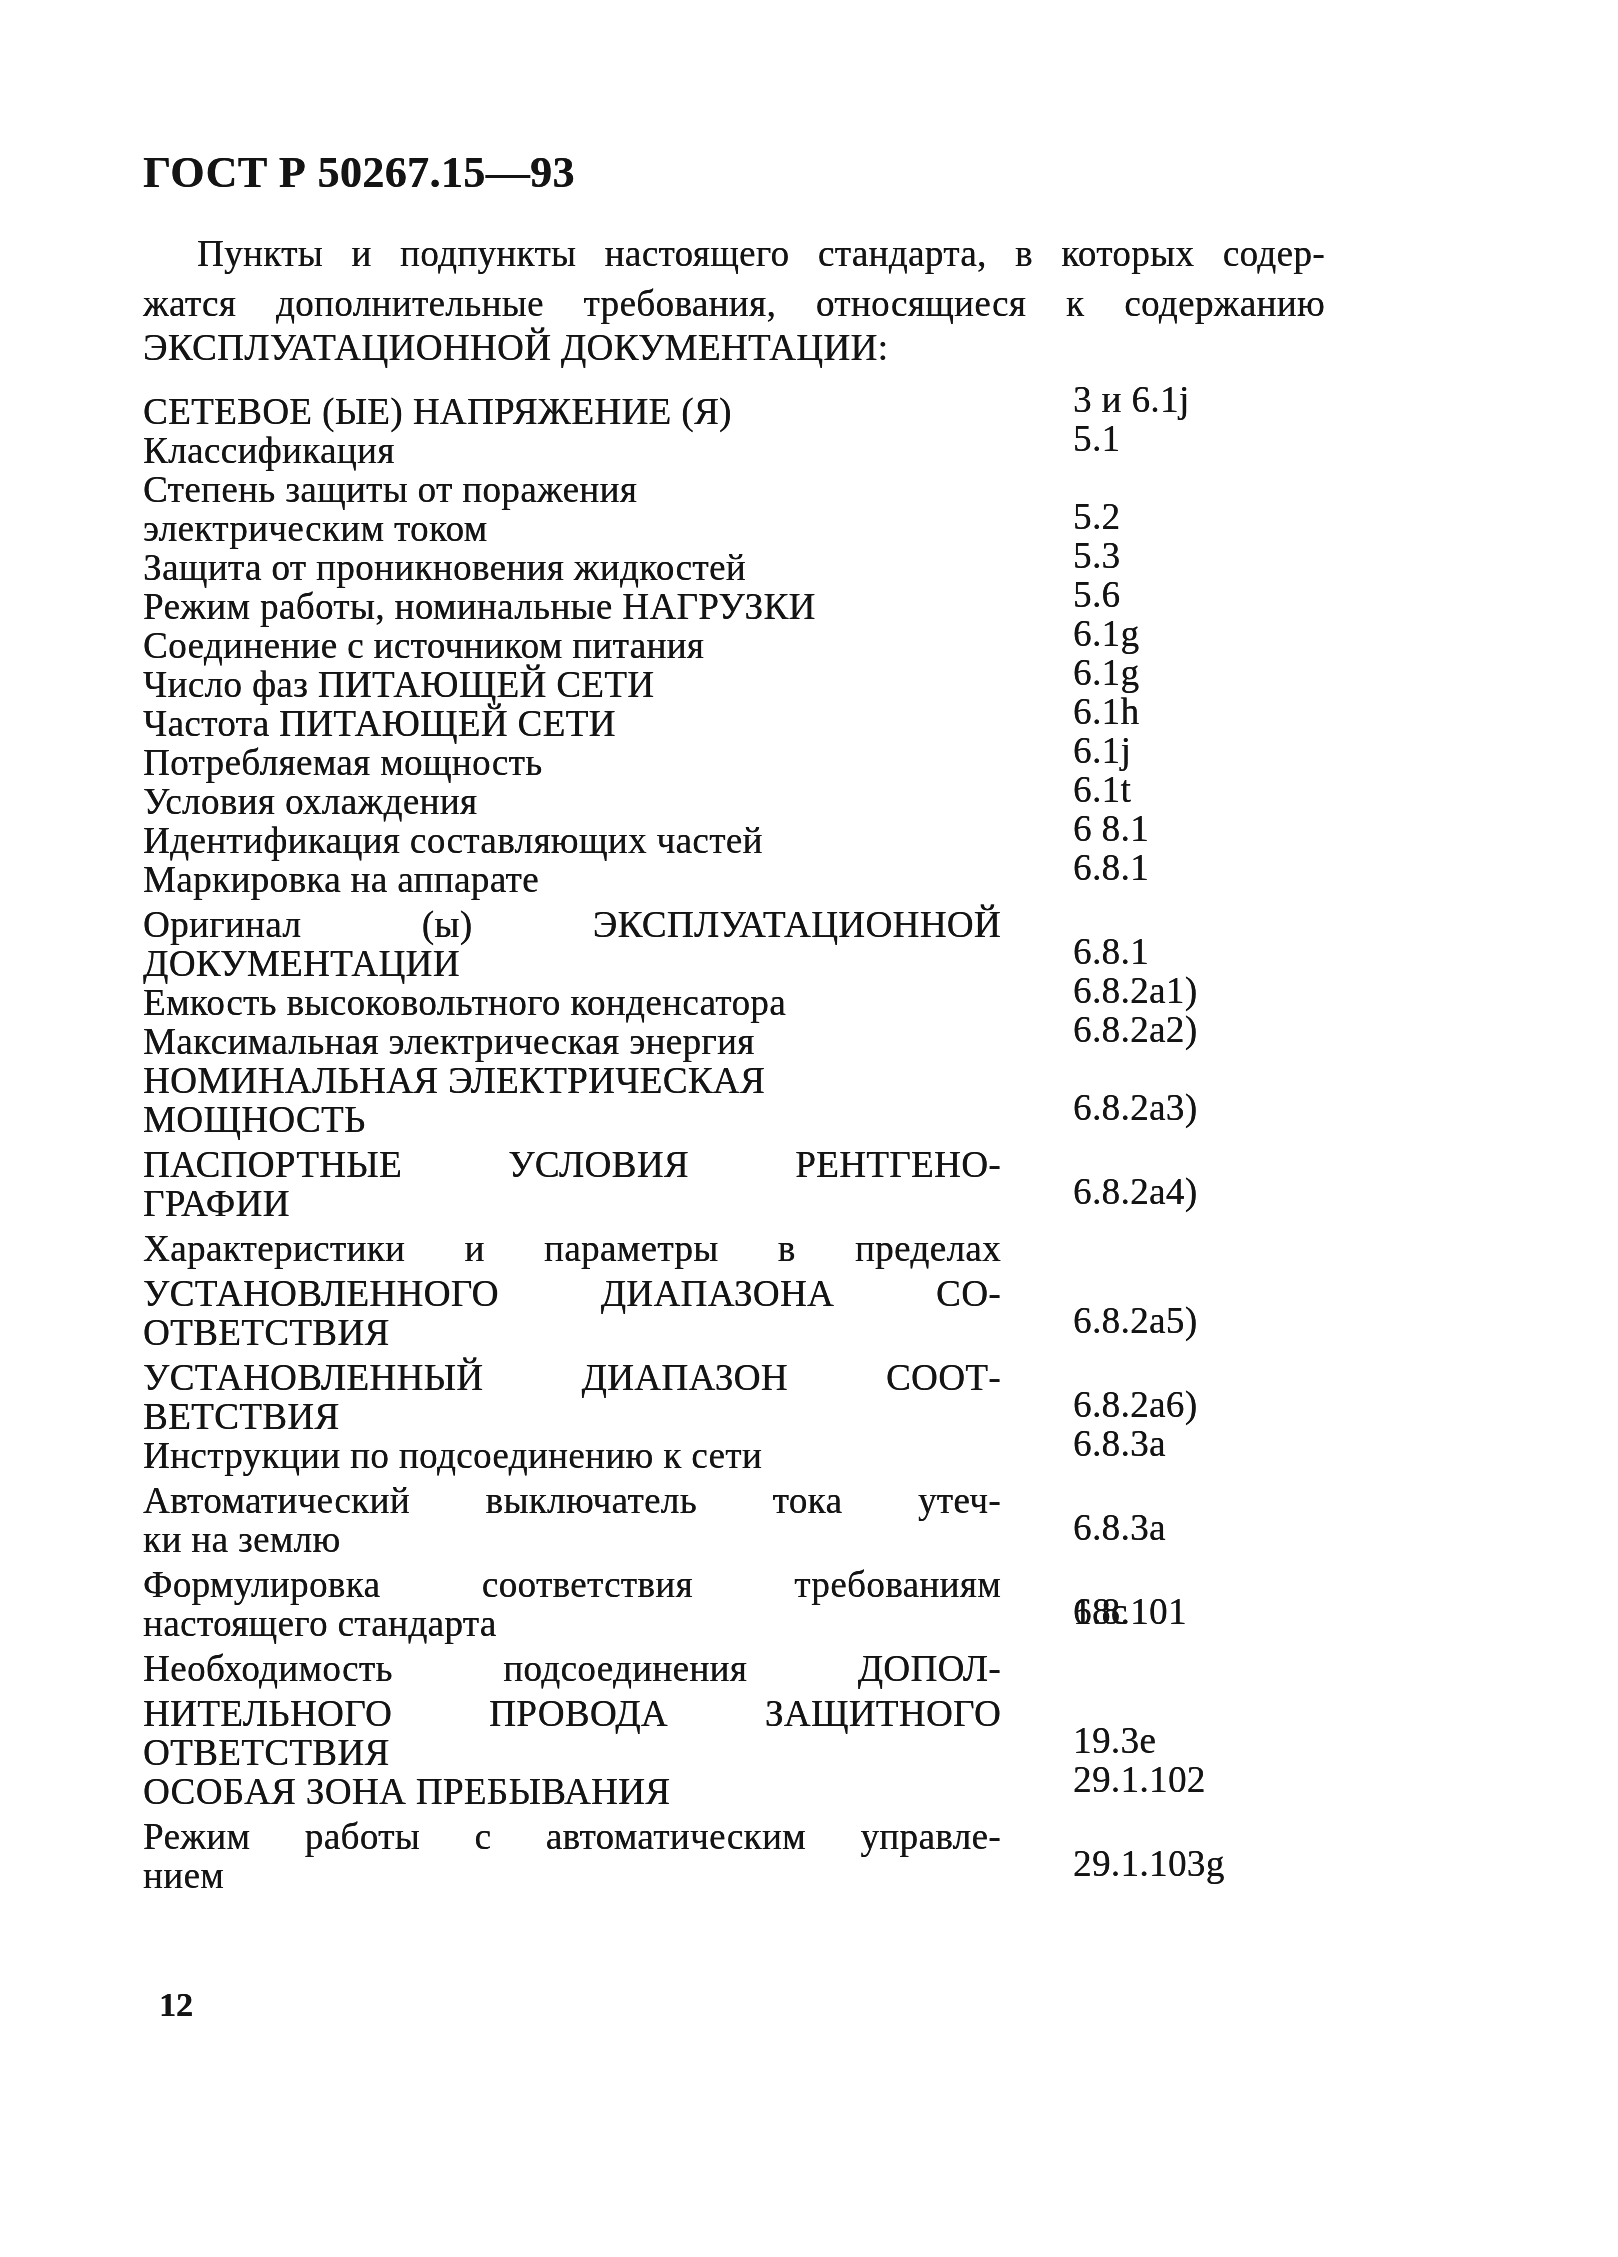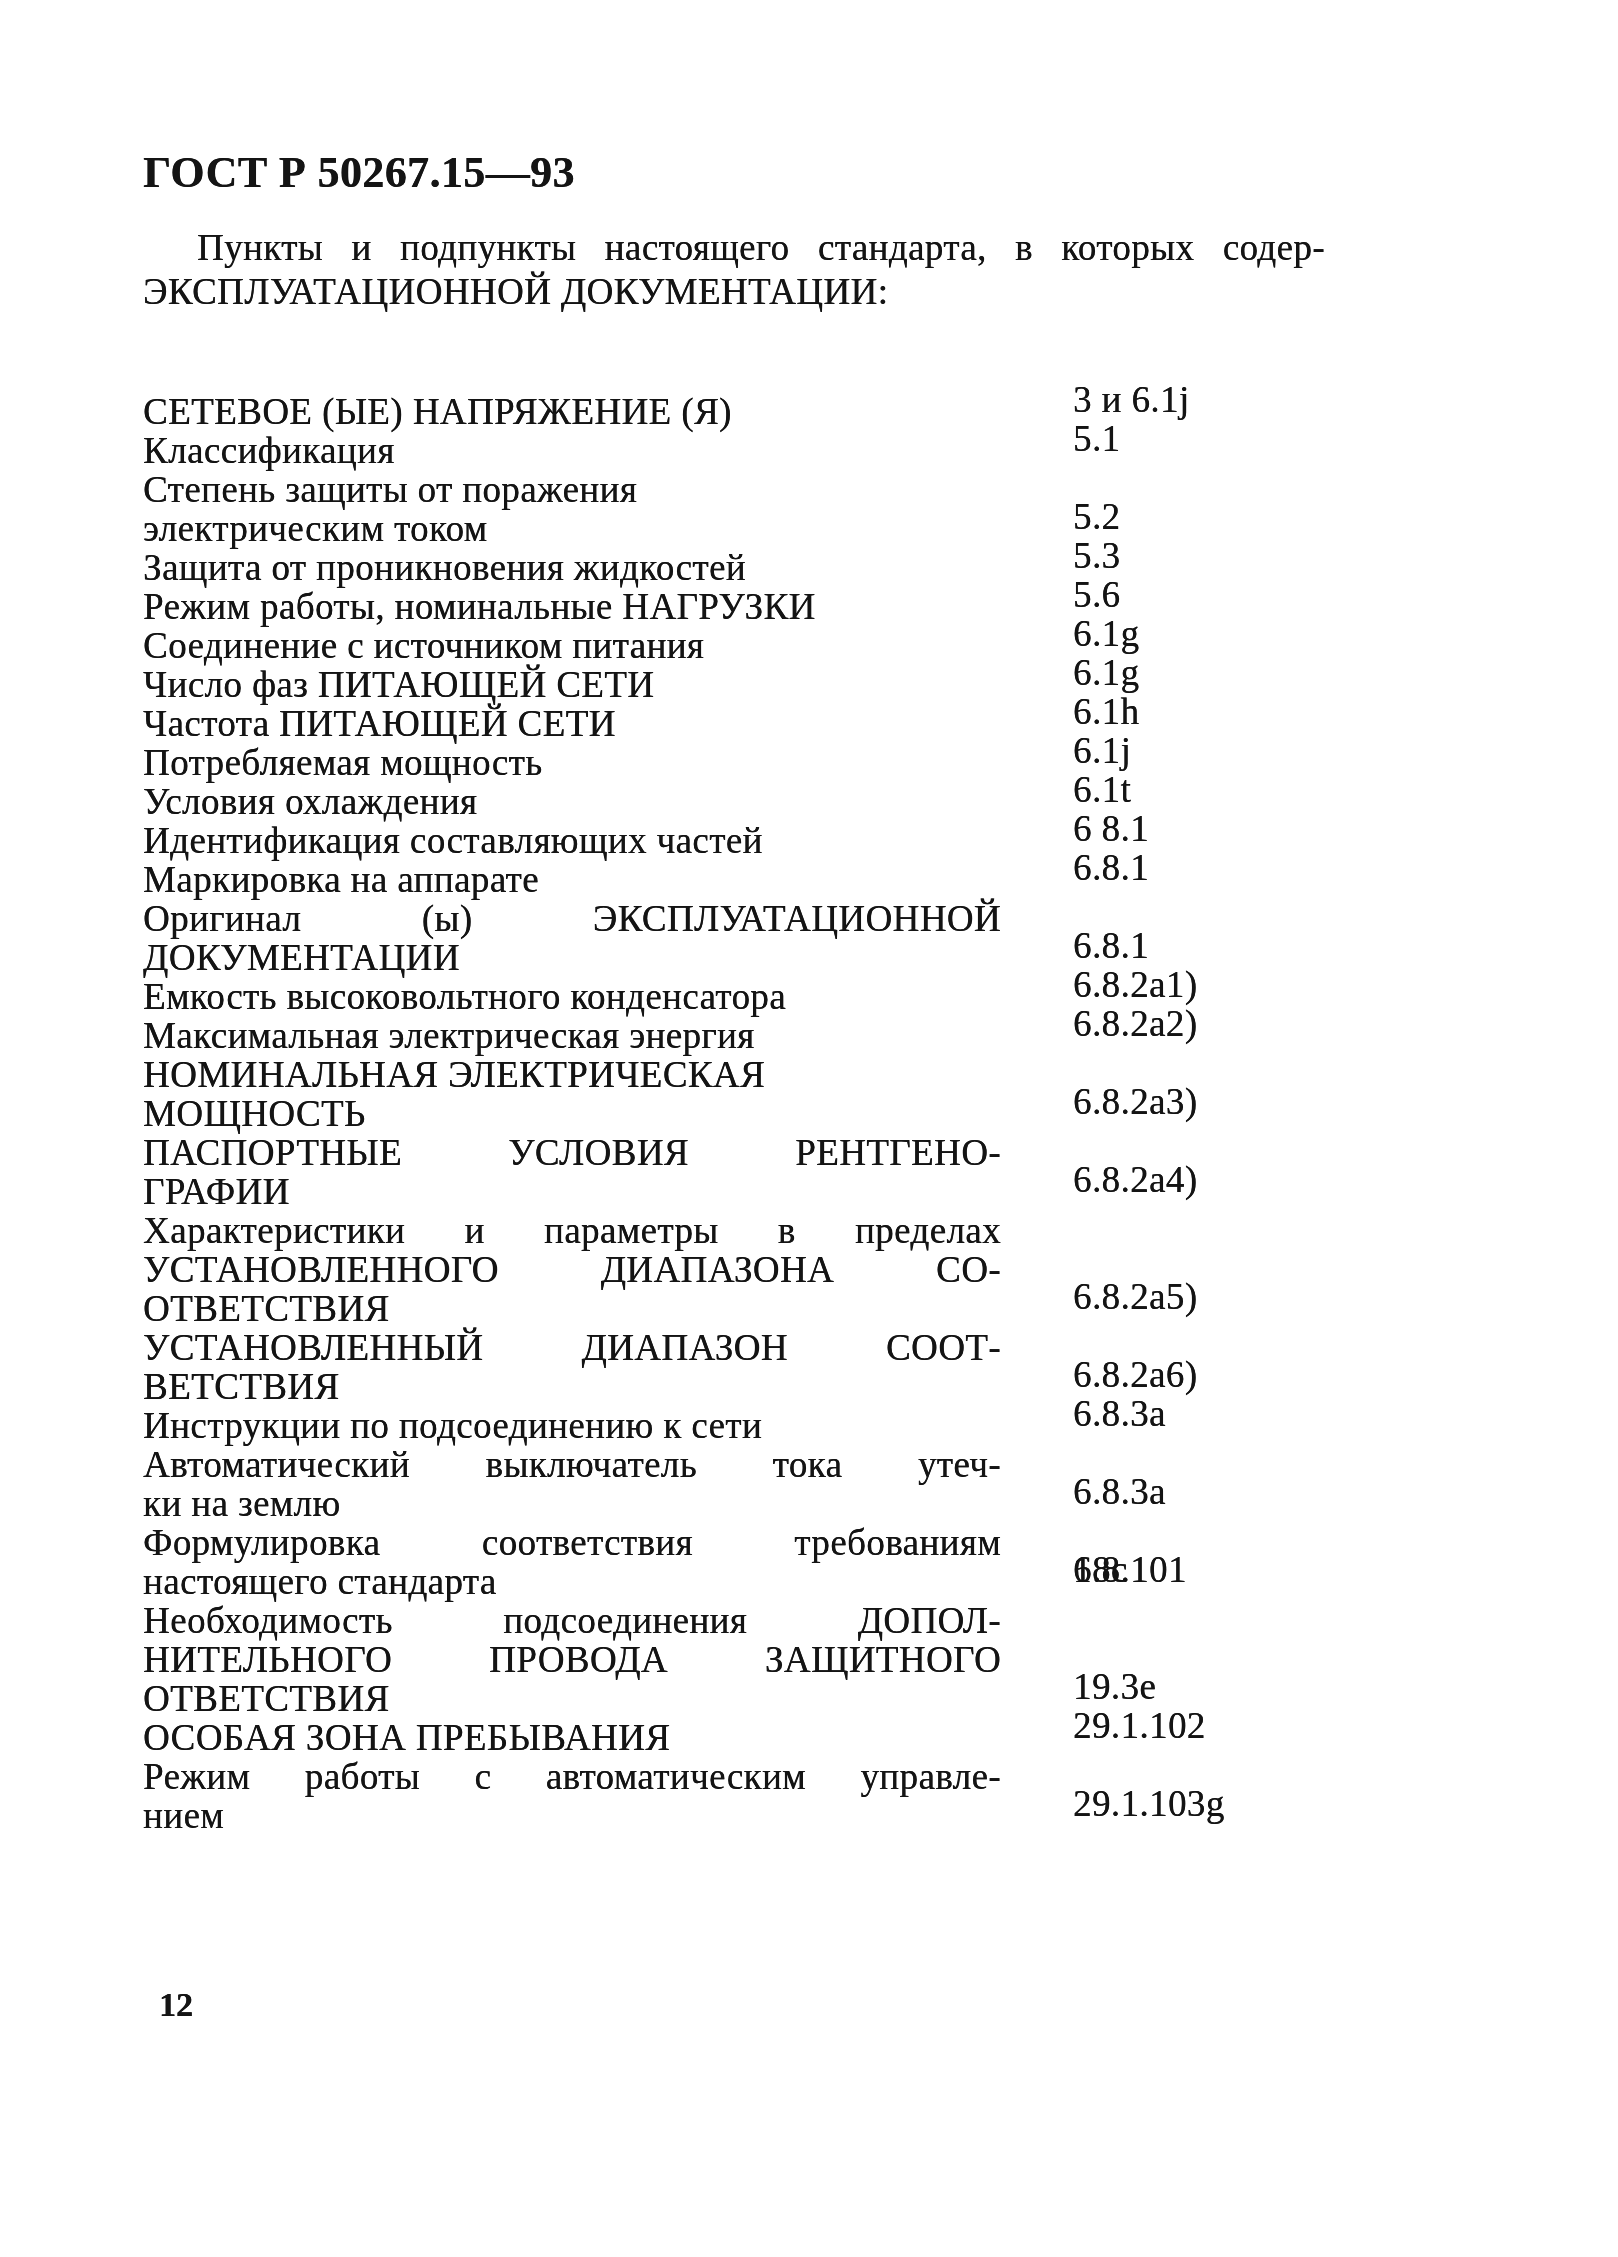--- a/index.html
+++ b/index.html
@@ -32,20 +32,21 @@
     top: 226px;
     width: 1182px;
     font-size: 37px;
     line-height: 44px;
     letter-spacing: 0.4px;
   }
   .intro-line.indent { text-indent: 54px; }
   .justify {
     text-align: justify;
     text-align-last: justify;
+    margin-top: 6px;
   }
   .index {
     position: absolute;
     left: 143px;
     top: 392px;
     width: 1451px;
     font-size: 37px;
     line-height: 39px;
     letter-spacing: 0.4px;
   }
@@ -67,20 +68,21 @@
   }
 </style>
 </head>
 <body>
 
 <div class="page" style="background: rgb(255, 255, 255); color: rgb(20, 20, 20);">
   <div class="header">ГОСТ Р 50267.15—93</div>
 
   <div class="intro">
       <div class="intro-line justify indent">Пункты и подпункты настоящего стандарта, в которых содер-</div>
+      <div class="intro-line justify">жатся дополнительные требования, относящиеся к содержанию</div>
       <div class="intro-line">ЭКСПЛУАТАЦИОННОЙ ДОКУМЕНТАЦИИ:</div>
     </div>
 
   <div class="index">
       <div class="index-item">
         <div class="index-item-text">
           <div class="index-line">СЕТЕВОЕ (ЫЕ) НАПРЯЖЕНИЕ (Я)</div>
         </div>
         <span class="index-ref">3 и 6.1j</span>
       </div>

